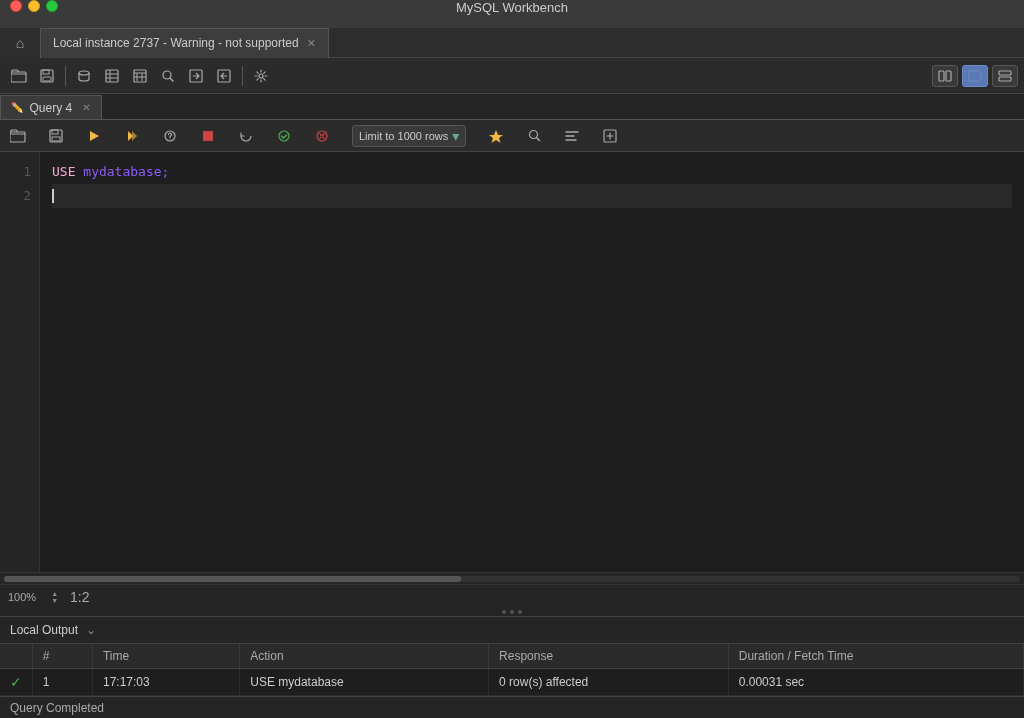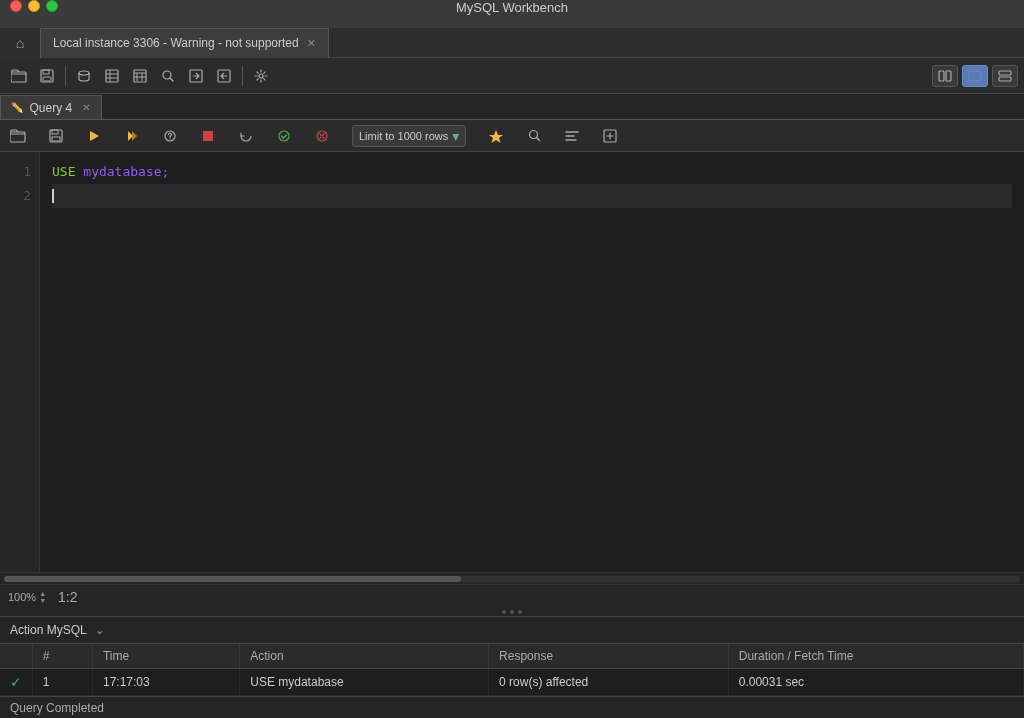--- a/index.html
+++ b/index.html
@@ -229,21 +229,21 @@
       position: relative;
     }
     .code-line {
       height: 24px;
       display: flex;
       align-items: center;
     }
     .code-line.active-line {
       background: #2a2a2a;
     }
-    .kw { color: #84cc16; }
+    .kw { color: #f9a8d4; }
     .id { color: #8b5cf6; }
     .cursor-line {
       display: inline-block;
       width: 2px;
       height: 14px;
       background: #ccc;
       animation: blink 1s infinite;
     }
     @keyframes blink { 0%, 50% { opacity: 1; } 51%, 100% { opacity: 0; } }
 
@@ -295,21 +295,21 @@
       display: flex;
       align-items: center;
       padding: 0 8px;
       gap: 12px;
       flex-shrink: 0;
       border-top: 1px solid #333;
     }
     .zoom-control {
       display: flex;
       align-items: center;
-      gap: 0;
+      gap: 12px;
       color: #aaa;
       font-size: 11px;
     }
     .zoom-arrows {
       display: flex;
       flex-direction: column;
       margin-left: 3px;
     }
     .zoom-arrow {
       font-size: 7px;
@@ -417,21 +417,21 @@
     <div class="traffic-light tl-red"></div>
     <div class="traffic-light tl-yellow"></div>
     <div class="traffic-light tl-green"></div>
   </div>
   <span class="title-bar-title">MySQL Workbench</span>
 </div>
 
 <div class="connection-bar">
   <div class="home-btn">⌂</div>
   <div class="connection-tab">
-    <span>Local instance 3306 - Warning - not supported</span>
+    <span>Local instance 2737 - Warning - not supported</span>
     <span style="color:#888;font-size:11px;">✕</span>
   </div>
 </div>
 
 <div class="toolbar">
   <button class="toolbar-btn">
     <svg width="16" height="14" viewBox="0 0 16 14" fill="#aaa">
         <rect x="0" y="3" width="15" height="10" rx="1" fill="none" stroke="#aaa" stroke-width="1.2"></rect>
         <path d="M0 5h15" stroke="#aaa" stroke-width="1"></path>
         <path d="M1 3V2a1 1 0 011-1h4l2 2" fill="none" stroke="#aaa" stroke-width="1.2"></path>
@@ -641,21 +641,21 @@
 <div class="resize-handle">
   <div class="resize-dots">
     <div class="resize-dot"></div>
     <div class="resize-dot"></div>
     <div class="resize-dot"></div>
   </div>
 </div>
 
 <div class="action-output">
   <div class="action-output-header">
-    <span class="action-output-title">Action MySQL</span>
+    <span class="action-output-title">Local Output</span>
     <span class="expand-icon">⌄</span>
   </div>
   <table class="output-table">
     <thead>
       <tr>
         <th class="th-checkbox"></th>
         <th>#</th>
         <th>Time</th>
         <th>Action</th>
         <th>Response</th>

